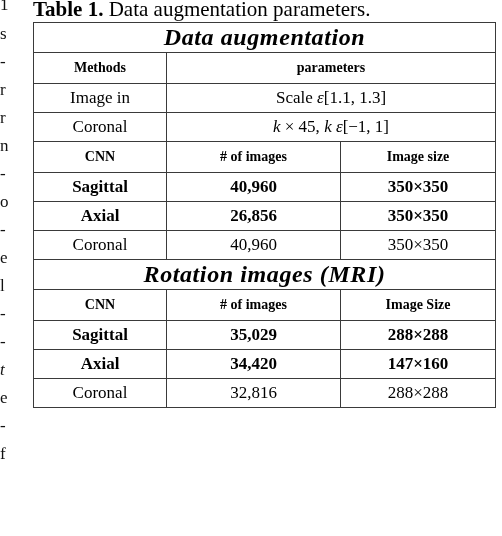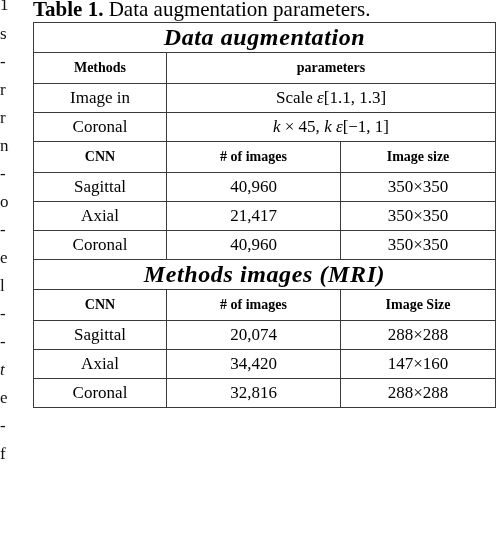--- a/index.html
+++ b/index.html
@@ -88,21 +88,21 @@
     font-weight: bold;
     font-size: 14px;
     height: 30px;
   }
   td.cell {
     height: 28px;
     font-size: 17px;
   }
   
   td.nb-top    { border-top: none; }
-  td.nb-bottom { border-bottom: none; }
+  td.nb-bottom { border-bottom: none; font-weight: bold; }
 
   .math-i { font-style: italic; }
   .eps { font-style: italic; }
   .nowrap { white-space: nowrap; }
 </style>
 </head>
 <body>
 
 <div id="gutter">
     <span class="glyph" style="top: -4px;">1</span>
@@ -158,40 +158,40 @@
         <td class="colhead"># of images</td>
         <td class="colhead">Image size</td>
       </tr>
       <tr>
         <td class="cell nb-bottom">Sagittal</td>
         <td class="cell nb-bottom">40,960</td>
         <td class="cell nb-bottom">350×350</td>
       </tr>
       <tr>
         <td class="cell nb-top nb-bottom">Axial</td>
-        <td class="cell nb-top nb-bottom">21,417</td>
+        <td class="cell nb-top nb-bottom">26,856</td>
         <td class="cell nb-top nb-bottom">350×350</td>
       </tr>
       <tr>
         <td class="cell nb-top">Coronal</td>
         <td class="cell nb-top">40,960</td>
         <td class="cell nb-top">350×350</td>
       </tr>
 
       <tr>
-        <td class="sect" colspan="3">Methods images (MRI)</td>
+        <td class="sect" colspan="3">Rotation images (MRI)</td>
       </tr>
       <tr>
         <td class="colhead">CNN</td>
         <td class="colhead"># of images</td>
         <td class="colhead">Image Size</td>
       </tr>
       <tr>
         <td class="cell nb-bottom">Sagittal</td>
-        <td class="cell nb-bottom">20,074</td>
+        <td class="cell nb-bottom">35,029</td>
         <td class="cell nb-bottom">288×288</td>
       </tr>
       <tr>
         <td class="cell nb-top nb-bottom">Axial</td>
         <td class="cell nb-top nb-bottom">34,420</td>
         <td class="cell nb-top nb-bottom">147×160</td>
       </tr>
       <tr>
         <td class="cell nb-top">Coronal</td>
         <td class="cell nb-top">32,816</td>

